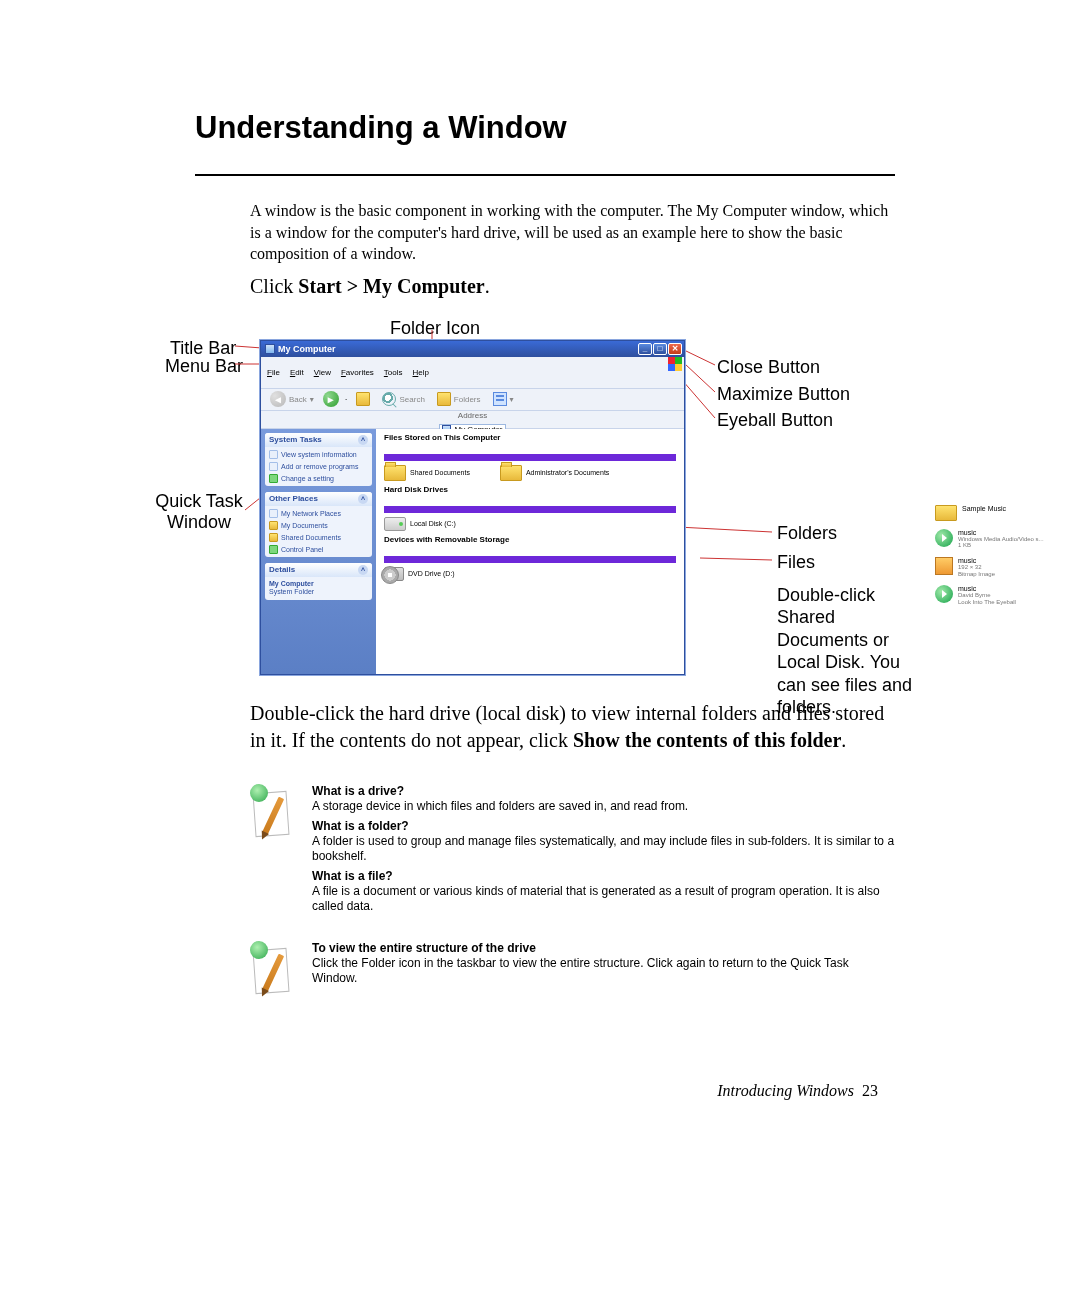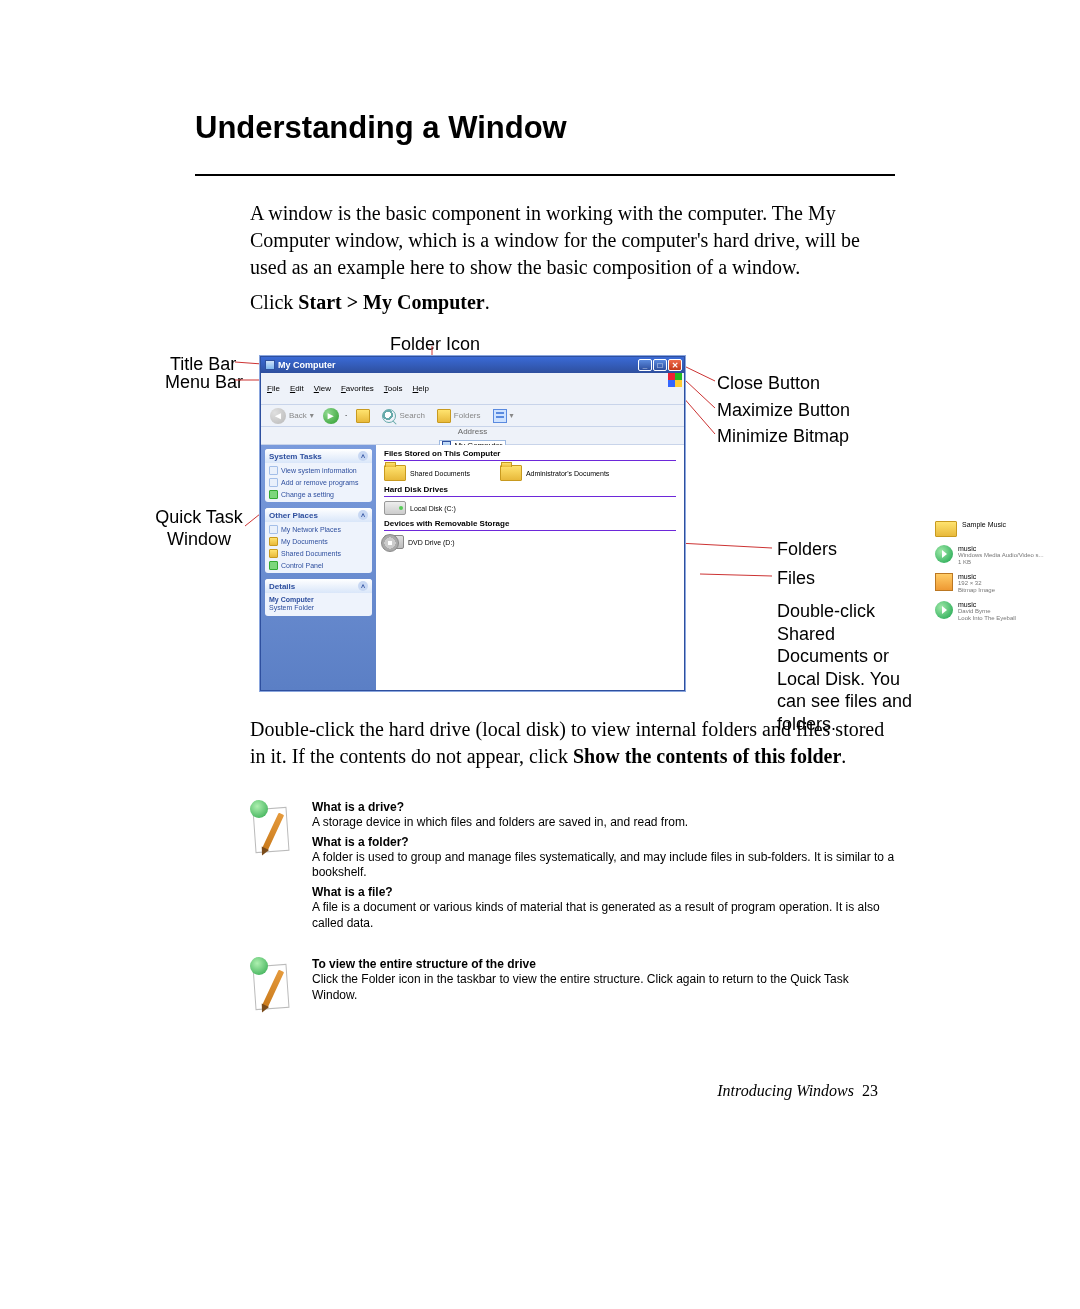--- a/index.html
+++ b/index.html
@@ -23,21 +23,21 @@
     margin-bottom: 28px;
   }
   .hr {
     border: none;
     border-top: 2px solid #000;
     margin-bottom: 24px;
   }
   .intro {
     margin-left: 55px;
     font-family: "Times New Roman", Times, serif;
-    font-size: 20px;
+    font-size: 16px;
     line-height: 1.35;
     margin-bottom: 10px;
   }
   .click-line {
     margin-left: 55px;
     font-family: "Times New Roman", Times, serif;
     font-size: 20px;
     margin-bottom: 12px;
   }
   .click-line b { font-weight: 700; }
@@ -229,22 +229,22 @@
   .content {
     flex: 1;
     background: #fff;
     padding: 4px 8px;
     overflow: visible;
     position: relative;
   }
   .sect-head {
     font-weight: bold;
     font-size: 8px;
-    border-bottom: 1px solid #6d28d9;
-    padding-bottom: 2px;
+    border-bottom: 7px solid #6d28d9;
+    padding-bottom: 12px;
     margin-bottom: 4px;
     margin-top: 4px;
   }
   .sect-head:first-child { margin-top: 0; }
   .item-row { display: flex; gap: 30px; flex-wrap: wrap; }
   .item {
     display: flex; align-items: center; gap: 4px;
     font-size: 7px;
   }
   .item .big-fld {
@@ -393,21 +393,21 @@
   </p>
 
   <div class="diagram">
 
     <div class="lbl" style="left:250px; top:8px;">Folder Icon</div>
     <div class="lbl" style="left:30px; top:28px; text-align:right;">Title Bar</div>
     <div class="lbl" style="left:25px; top:46px; text-align:right;">Menu Bar</div>
     <div class="lbl" style="left:14px; top:181px; width:90px; text-align:center; white-space:normal; line-height:1.2;">Quick Task Window</div>
     <div class="lbl" style="left:577px; top:47px;">Close Button</div>
     <div class="lbl" style="left:577px; top:74px;">Maximize Button</div>
-    <div class="lbl" style="left:577px; top:100px;">Minimize Bitmap</div>
+    <div class="lbl" style="left:577px; top:100px;">Eyeball Button</div>
     <div class="lbl" style="left:637px; top:213px;">Folders</div>
     <div class="lbl" style="left:637px; top:242px;">Files</div>
     <div class="lbl right2" style="left:637px; top:274px;">Double-click Shared Documents or Local Disk. You can see files and folders.</div>
 
     <svg class="leaders">
       <line x1="95" y1="36" x2="122" y2="38" stroke="#c33" stroke-width="1"></line>
       <line x1="95" y1="54" x2="122" y2="54" stroke="#c33" stroke-width="1"></line>
       <line x1="292" y1="20" x2="292" y2="68" stroke="#c33" stroke-width="1"></line>
       <line x1="105" y1="200" x2="130" y2="180" stroke="#c33" stroke-width="1"></line>
       <line x1="575" y1="55" x2="544" y2="40" stroke="#c33" stroke-width="1"></line>

